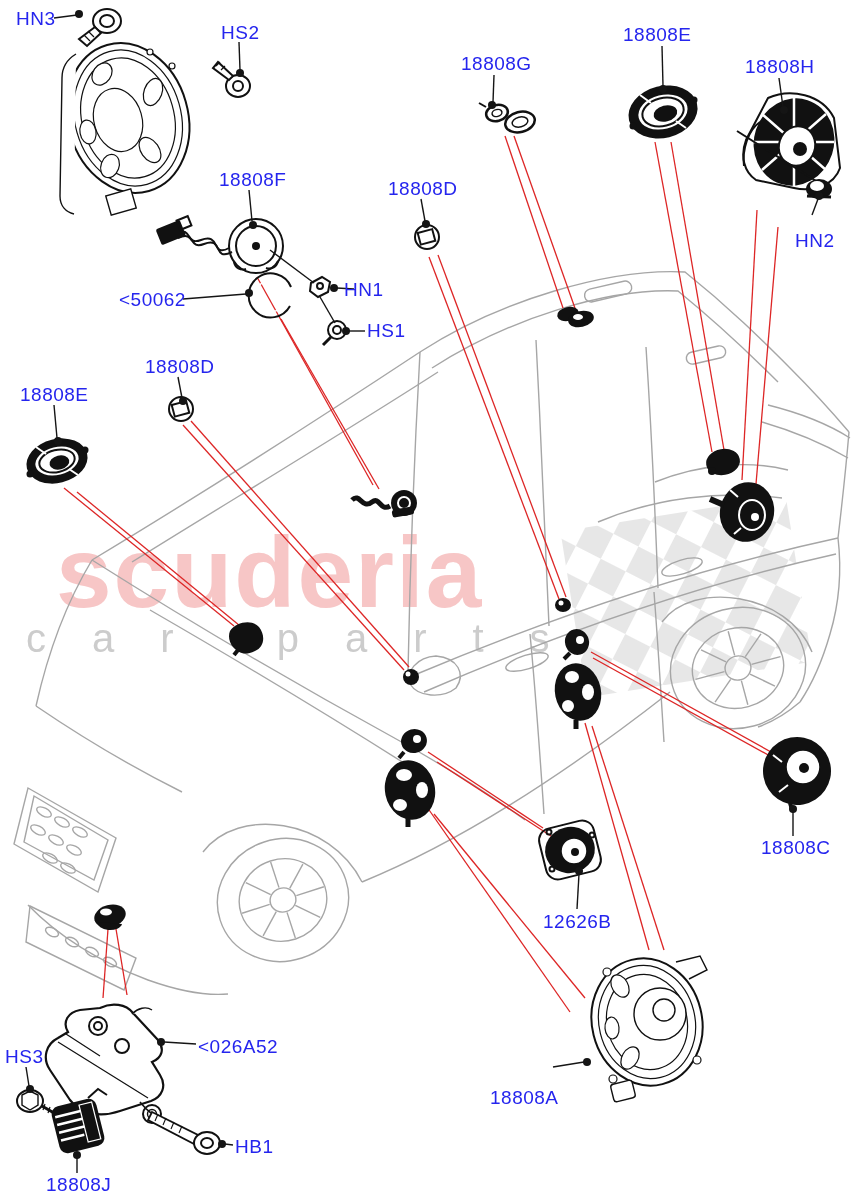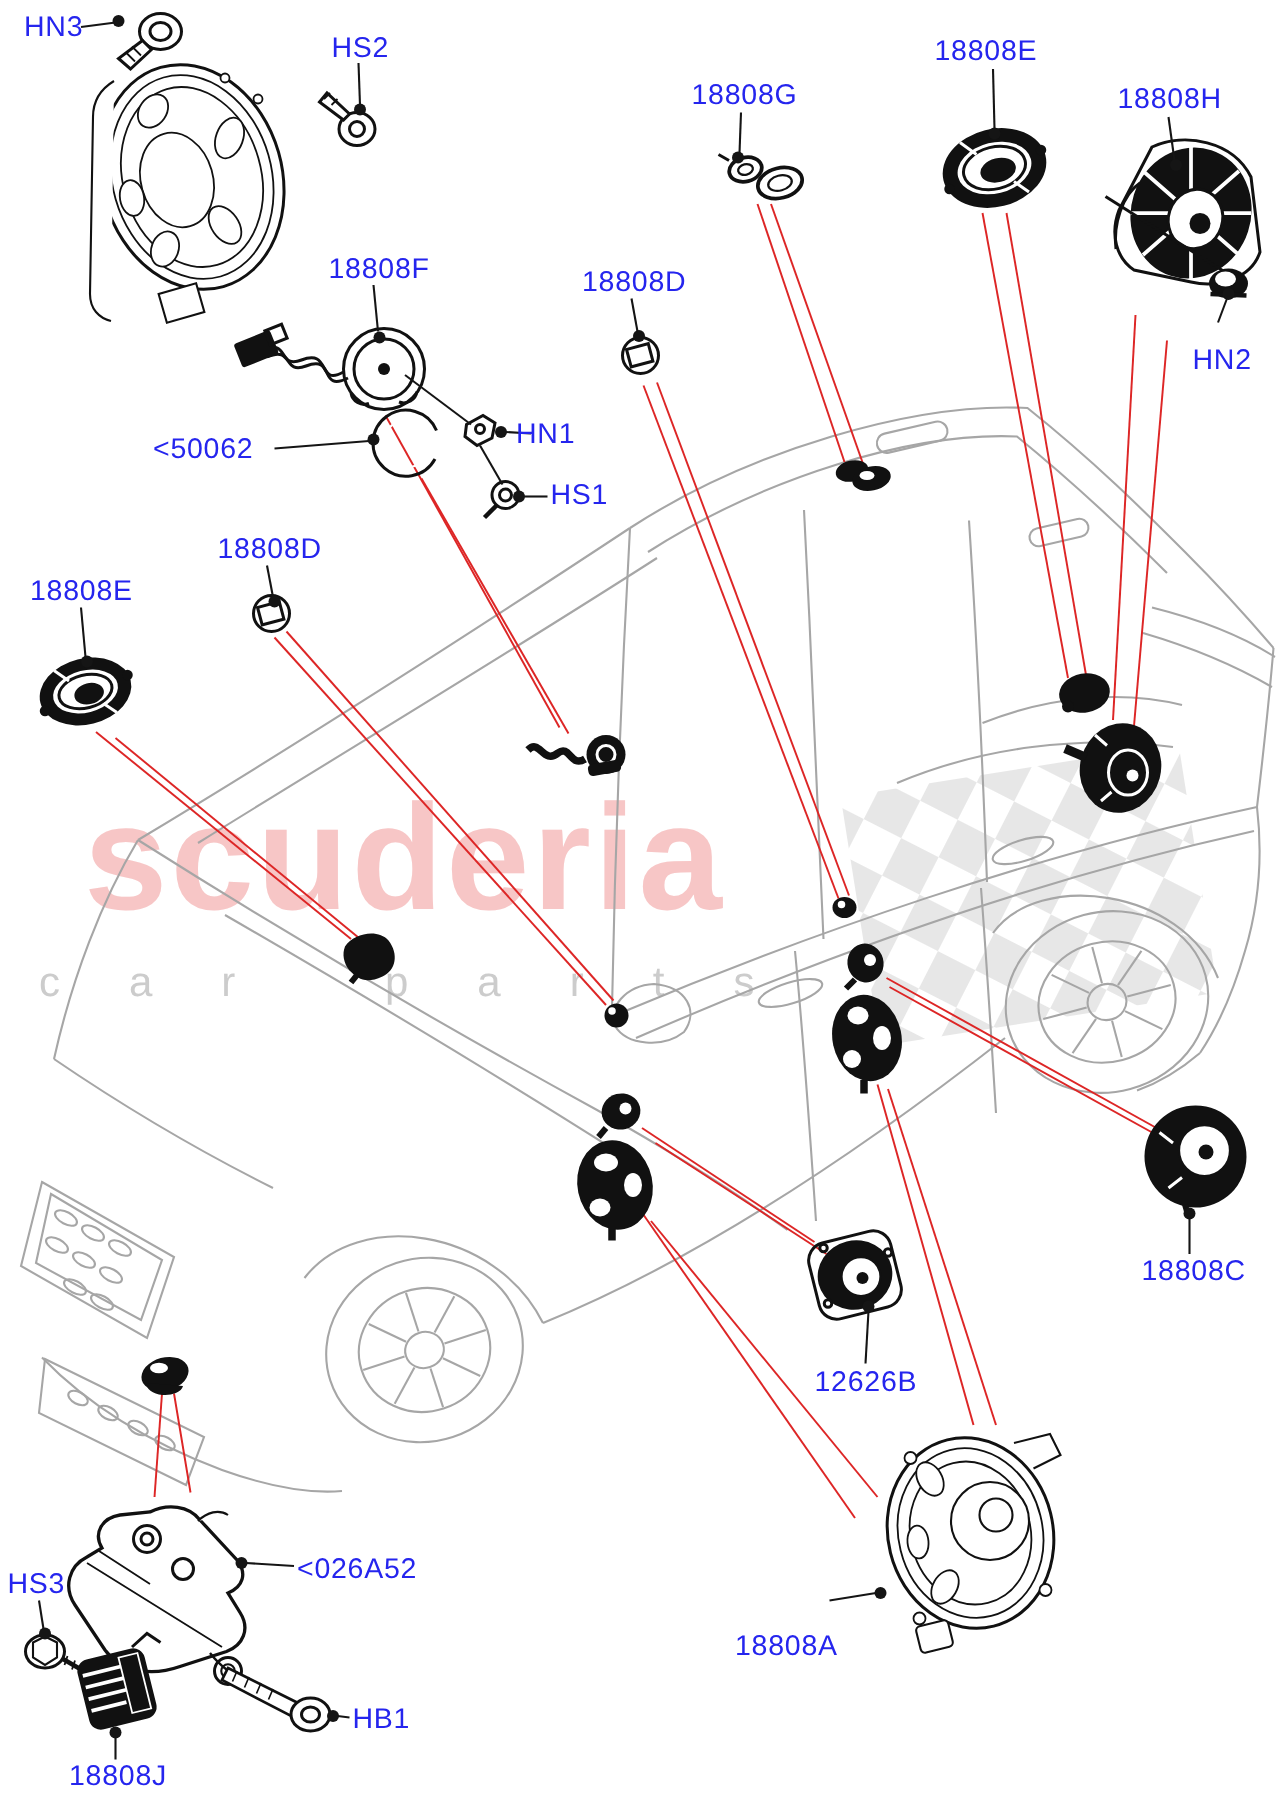--- a/index.html
+++ b/index.html
@@ -1,20 +1,20 @@
 <!DOCTYPE html>
 <html style="--background: #ffffff; --label_blue: #2525ee; --leader_red: #dd2626; --leader_black: #151515; --car_gray: #a6a6a6; --wm_pink: #f7c6c6; --wm_gray: #cccccc; --checker_gray: #cfcfcf; --part_black: #111111;"><head>
 <meta charset="utf-8">
 <style>
   html,body{margin:0;padding:0;background:#fff;}
   .stage{position:relative;width:851px;height:1200px;background:var(--background,#fff);
          overflow:hidden;font-family:"Liberation Sans",sans-serif;}
   .wm-brand{position:absolute;left:56px;top:522px;font-size:100px;font-weight:bold;
             color:var(--wm_pink,#f7c6c6);letter-spacing:2px;line-height:1;}
-  .wm-sub{position:absolute;left:26px;top:641px;font-size:28px;
+  .wm-sub{position:absolute;left:26px;top:618px;font-size:40px;
           color:var(--wm_gray,#ccc);letter-spacing:46px;line-height:1;}
   svg.art{position:absolute;left:0;top:0;}
   .car{stroke:var(--car_gray,#a6a6a6);stroke-width:1.4;fill:none;}
   .red line{stroke:var(--leader_red,#dd2626);stroke-width:1.3;}
   .lead line{stroke:var(--leader_black,#151515);stroke-width:1.4;}
   .lead circle{fill:var(--leader_black,#151515);}
   .blk{stroke:var(--part_black,#111);stroke-width:2;fill:none;}
   .fb{fill:var(--part_black,#111);stroke:none;}
   .fw{fill:#fff;}
   .part-label{position:absolute;font-size:19px;color:var(--label_blue,#2525ee);
@@ -436,21 +436,21 @@
       <line x1="233" y1="1145" x2="225" y2="1144"></line>
         <circle cx="222" cy="1144" r="4"></circle>
       <line x1="77" y1="1173" x2="77" y2="1158"></line>
         <circle cx="77" cy="1155" r="4"></circle>
     </g>
   </svg>
 
   <div class="part-label" style="left:16px;top:8px">HN3</div>
   <div class="part-label" style="left:221px;top:22px">HS2</div>
   <div class="part-label" style="left:219px;top:169px">18808F</div>
-  <div class="part-label" style="left:102px;top:289px">&lt;50062</div>
+  <div class="part-label" style="left:119px;top:289px">&lt;50062</div>
   <div class="part-label" style="left:344px;top:279px">HN1</div>
   <div class="part-label" style="left:367px;top:320px">HS1</div>
   <div class="part-label" style="left:461px;top:53px">18808G</div>
   <div class="part-label" style="left:623px;top:24px">18808E</div>
   <div class="part-label" style="left:745px;top:56px">18808H</div>
   <div class="part-label" style="left:795px;top:230px">HN2</div>
   <div class="part-label" style="left:388px;top:178px">18808D</div>
   <div class="part-label" style="left:145px;top:356px">18808D</div>
   <div class="part-label" style="left:20px;top:384px">18808E</div>
   <div class="part-label" style="left:761px;top:837px">18808C</div>

